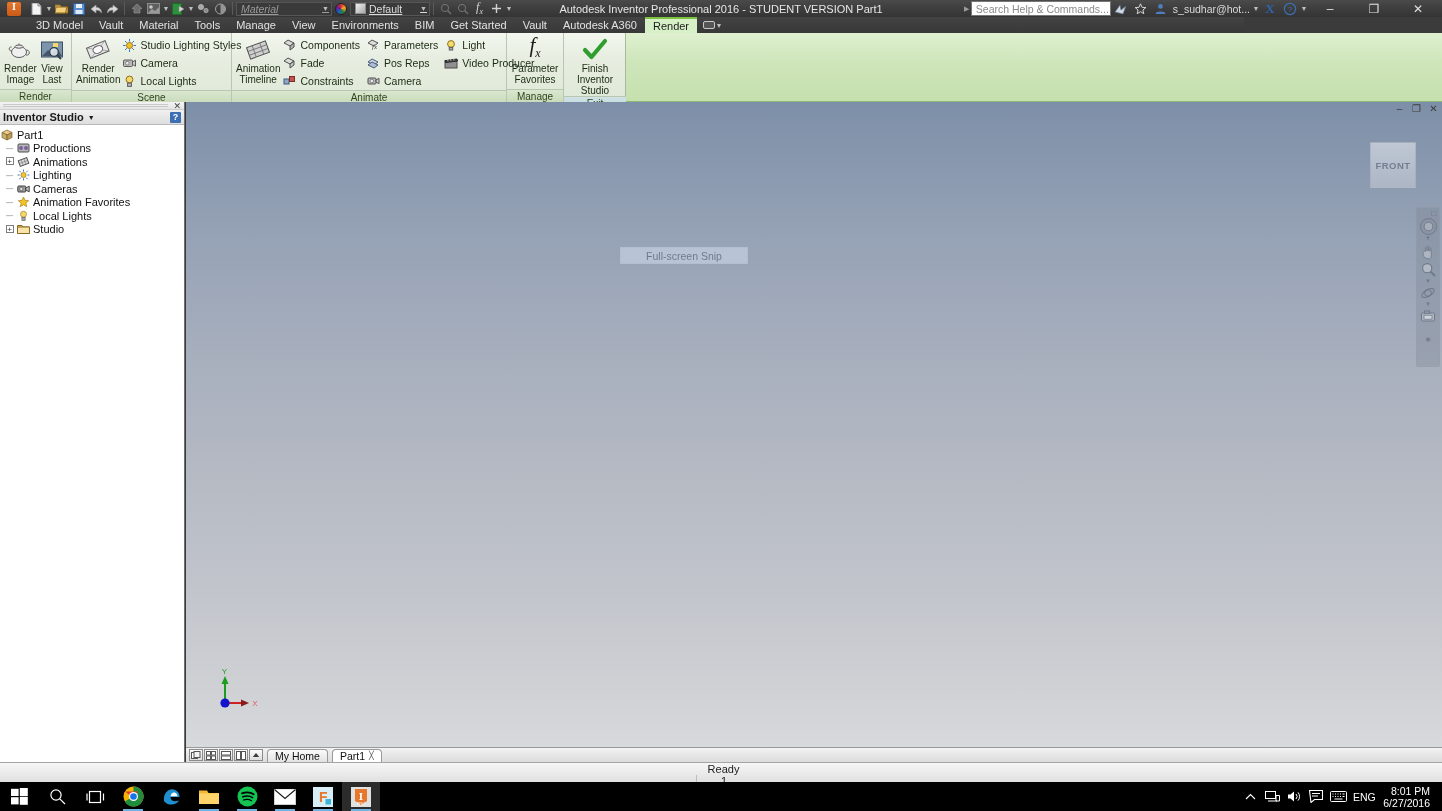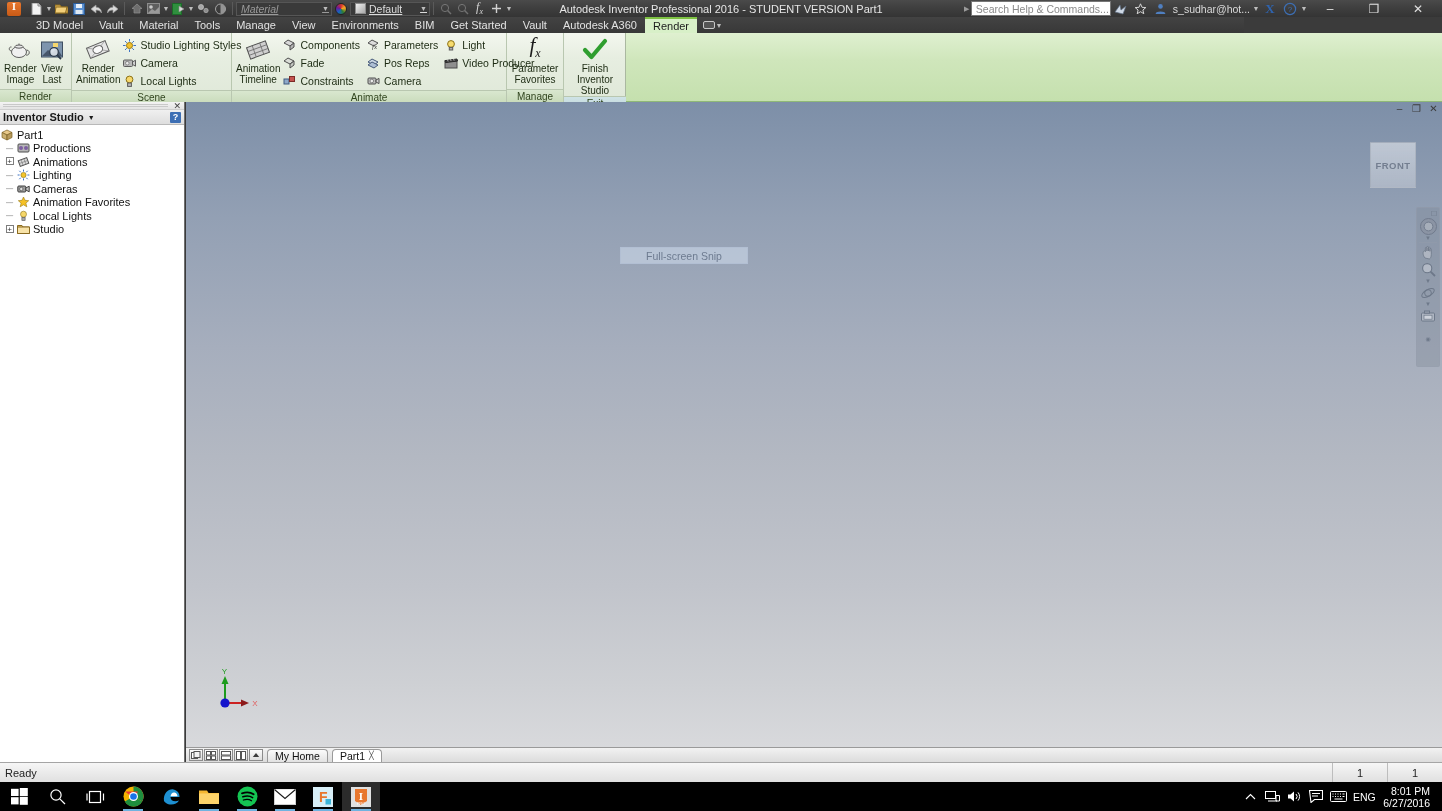--- a/index.html
+++ b/index.html
@@ -184,21 +184,21 @@
     background:linear-gradient(to bottom,#fbfbfb,#e2e2e2);border-radius:4px 4px 0 0;
     display:flex;align-items:center;gap:4px;margin-left:3px;color:#111;}
   .dtab.active{background:#ffffff;}
   .dtab .xc{font-size:8px;color:#555;}
 
   
   .statusbar{
     position:absolute;left:0;top:762px;width:1442px;height:20px;
     background:linear-gradient(to bottom,#f6f6f6,#e0e0e0);
     border-top:1px solid #a5a5a5; display:flex;align-items:center;
-    font-size:11px;color:#222;padding-left:5px;
+    font-size:11px;color:#222;padding-left:5px;flex-direction:column;
   }
   .sb-cell{height:20px;border-left:1px solid #bdbdbd;display:flex;align-items:center;
     justify-content:center;font-size:11px;color:#222;}
 
   
   .taskbar{position:absolute;left:0;top:782px;width:1442px;height:29px;background:#000;
     display:flex;align-items:center;}
   .tb-item{width:38px;height:29px;display:flex;align-items:center;justify-content:center;position:relative;}
   .tb-item.active{background:#2b2b2b;}
   .tb-item .run{position:absolute;bottom:0;left:9px;width:20px;height:2px;background:#6fb3e0;}

